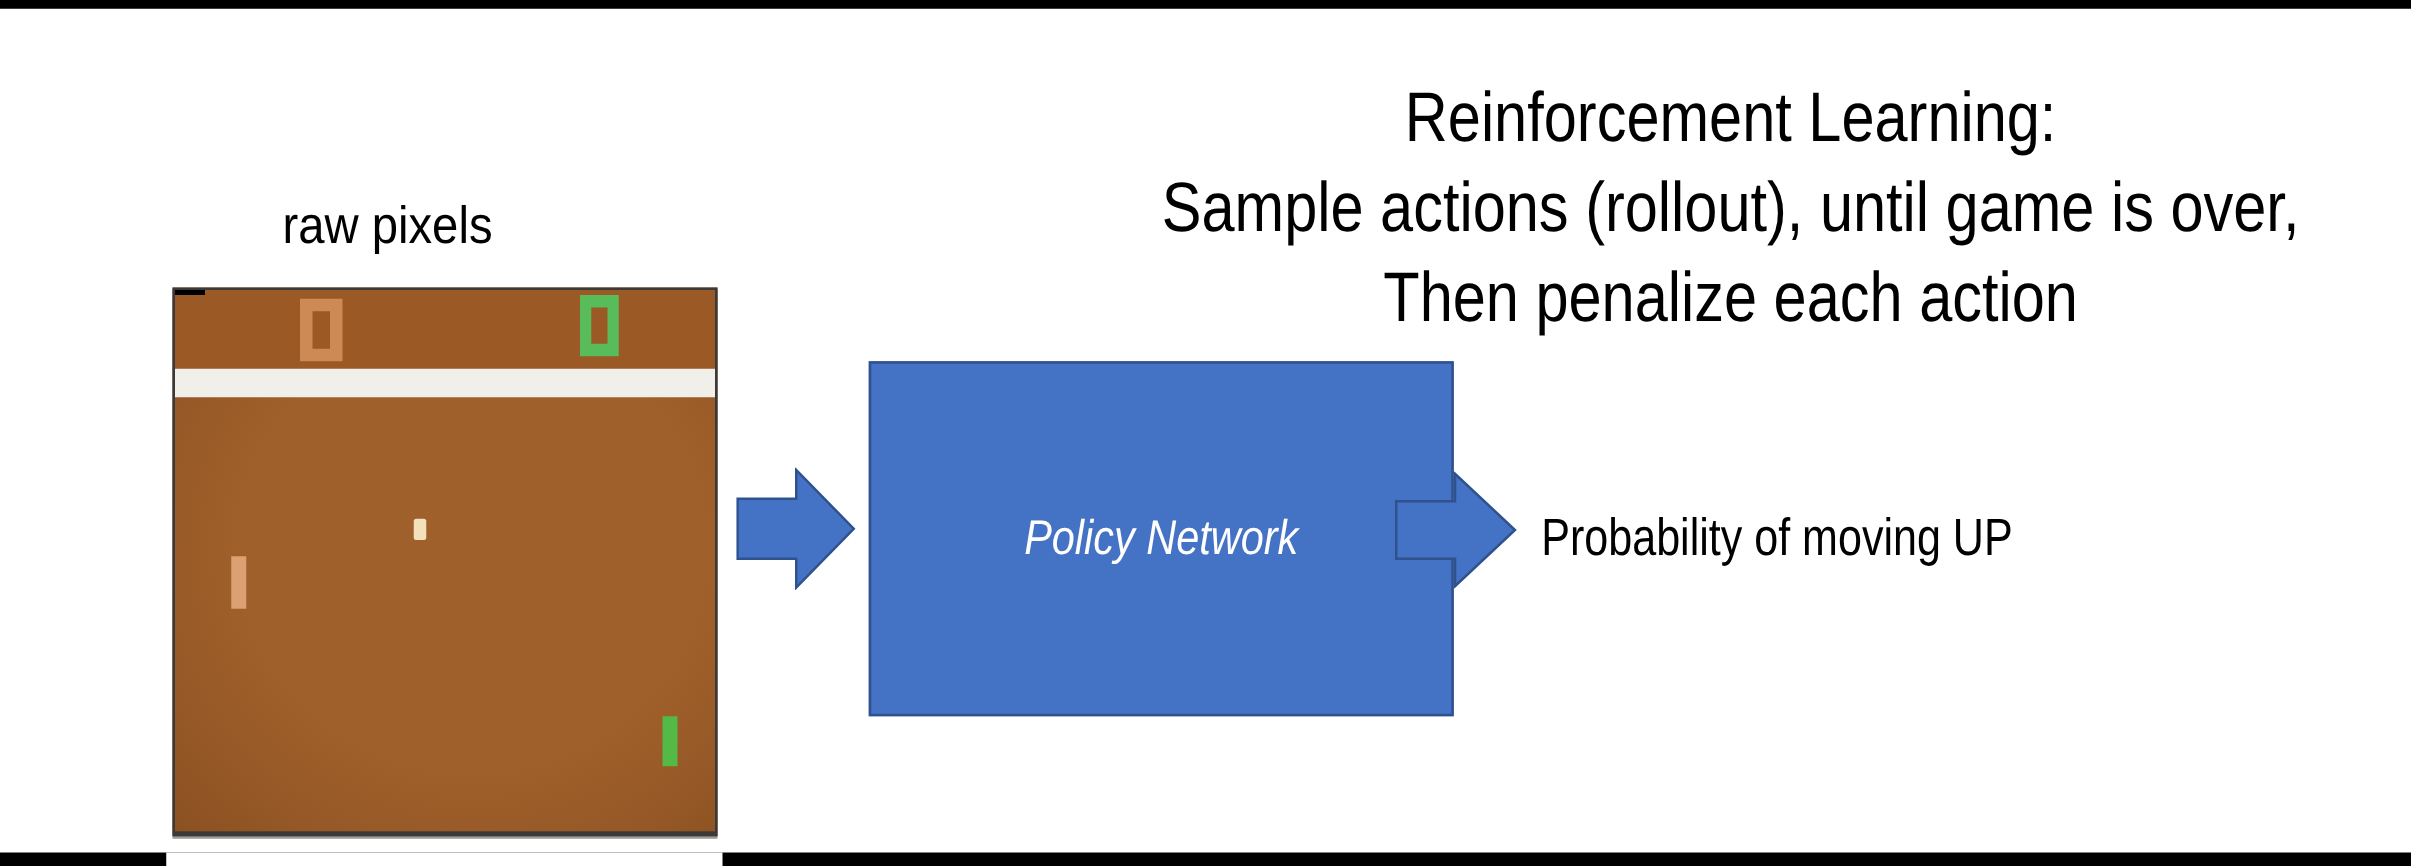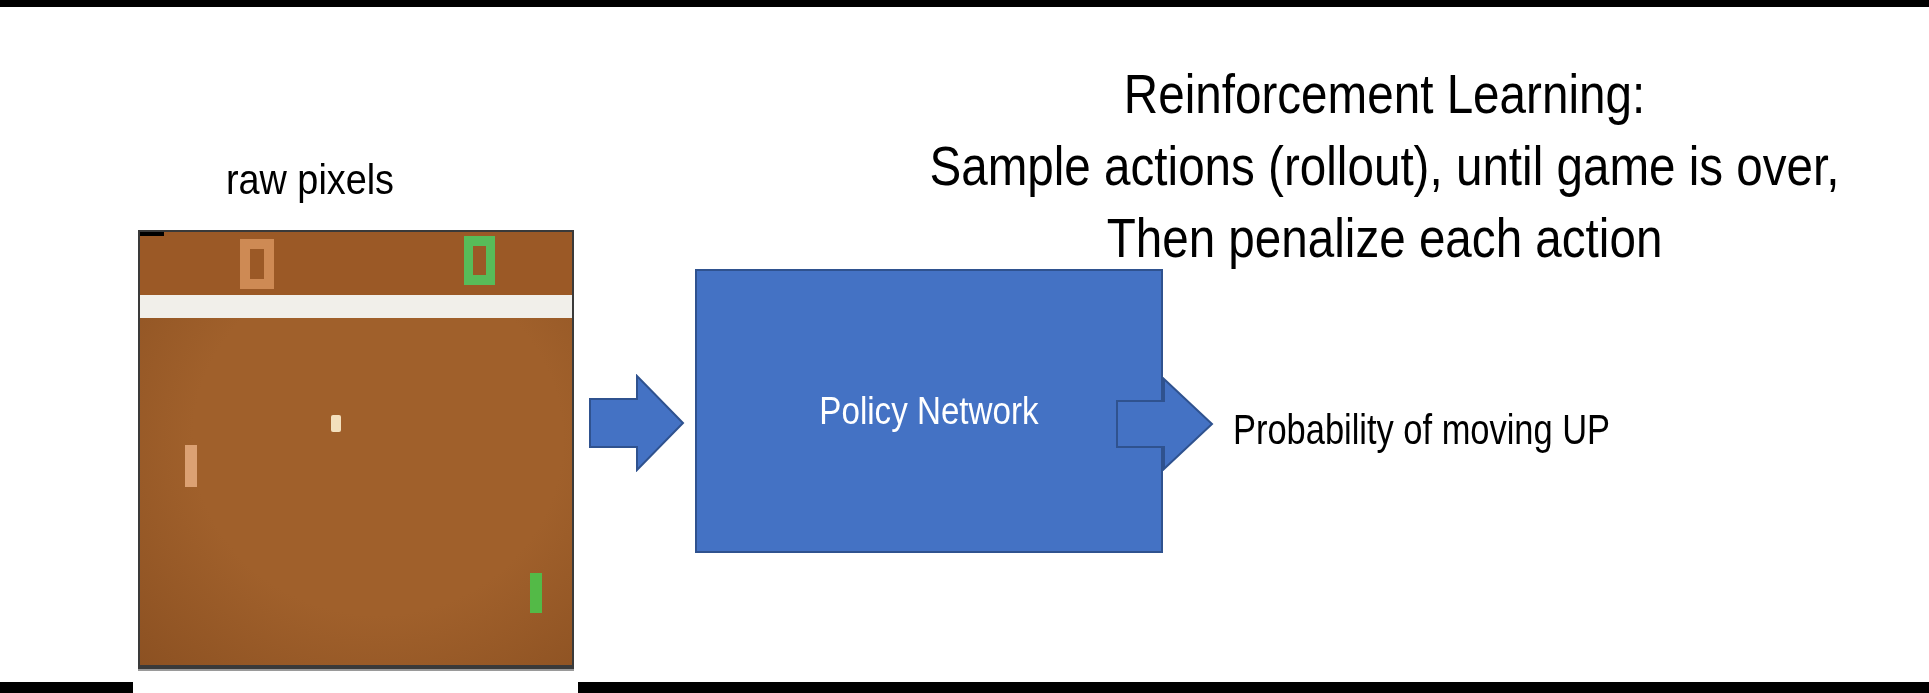--- a/index.html
+++ b/index.html
@@ -102,27 +102,28 @@
   .paddle-right {
     left: 390px; top: 341px; width: 12px; height: 40px;
     background: var(--right_paddle_color);
   }
 
   
   .arrow-svg { display: block; }
 
   
   .policy-box {
-    left: 695px; top: 269px; width: 468px; height: 284px;
+    left: 695px; top: 289px; width: 468px; height: 284px;
     background: var(--accent_blue);
     border: 2px solid var(--accent_blue_border);
     box-sizing: border-box;
     display: flex;
     align-items: center;
     justify-content: center;
+    font-style: italic;
   }
   .policy-label {
     color: var(--policy_text);
     font-size: 39px;
     font-weight: 400;
     transform: scaleX(0.85);
     transform-origin: center center;
     white-space: nowrap;
   }
 

